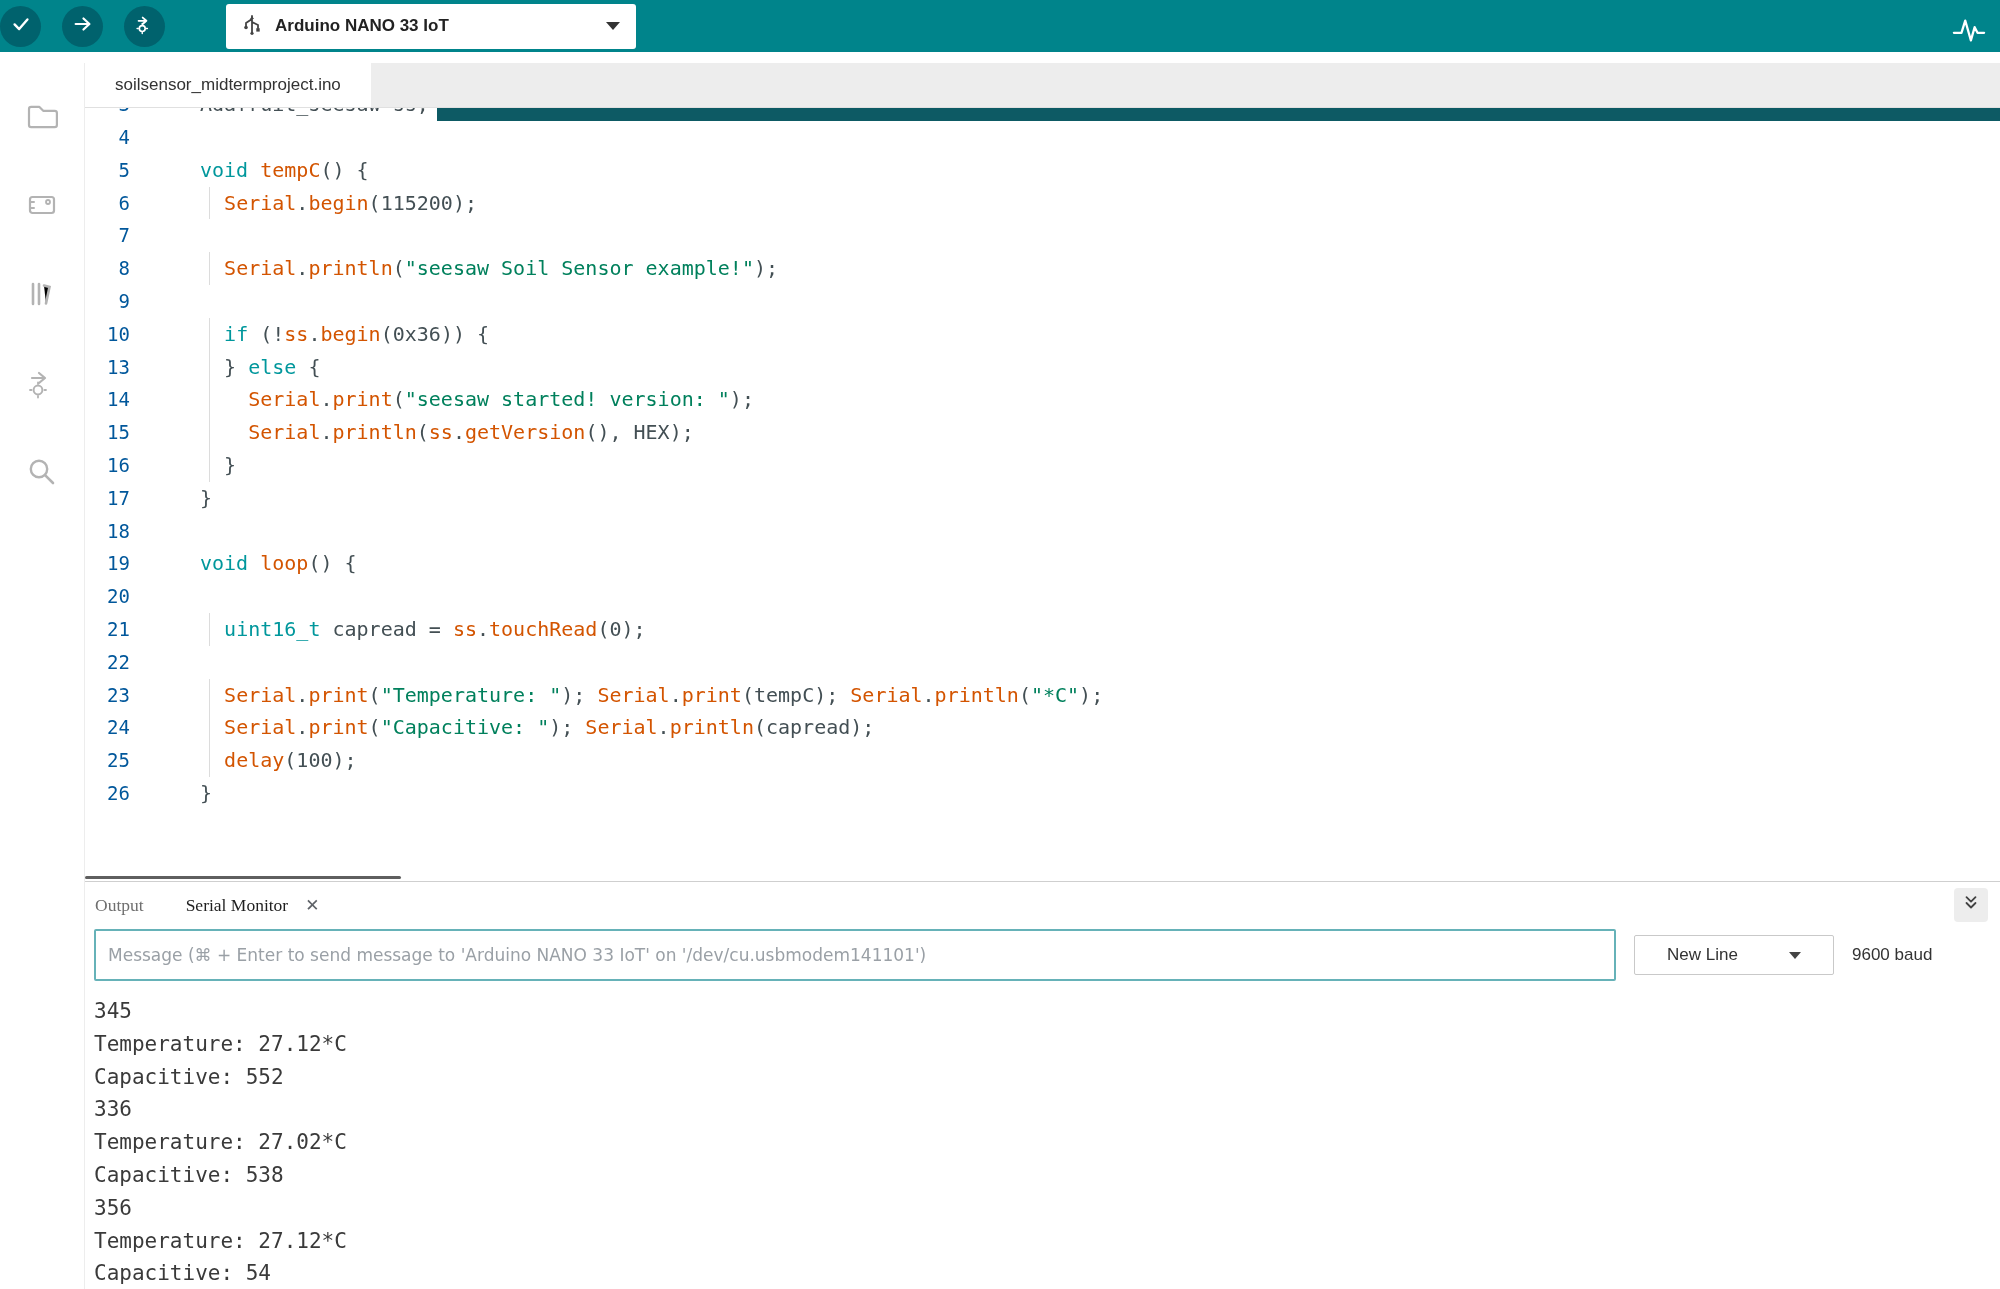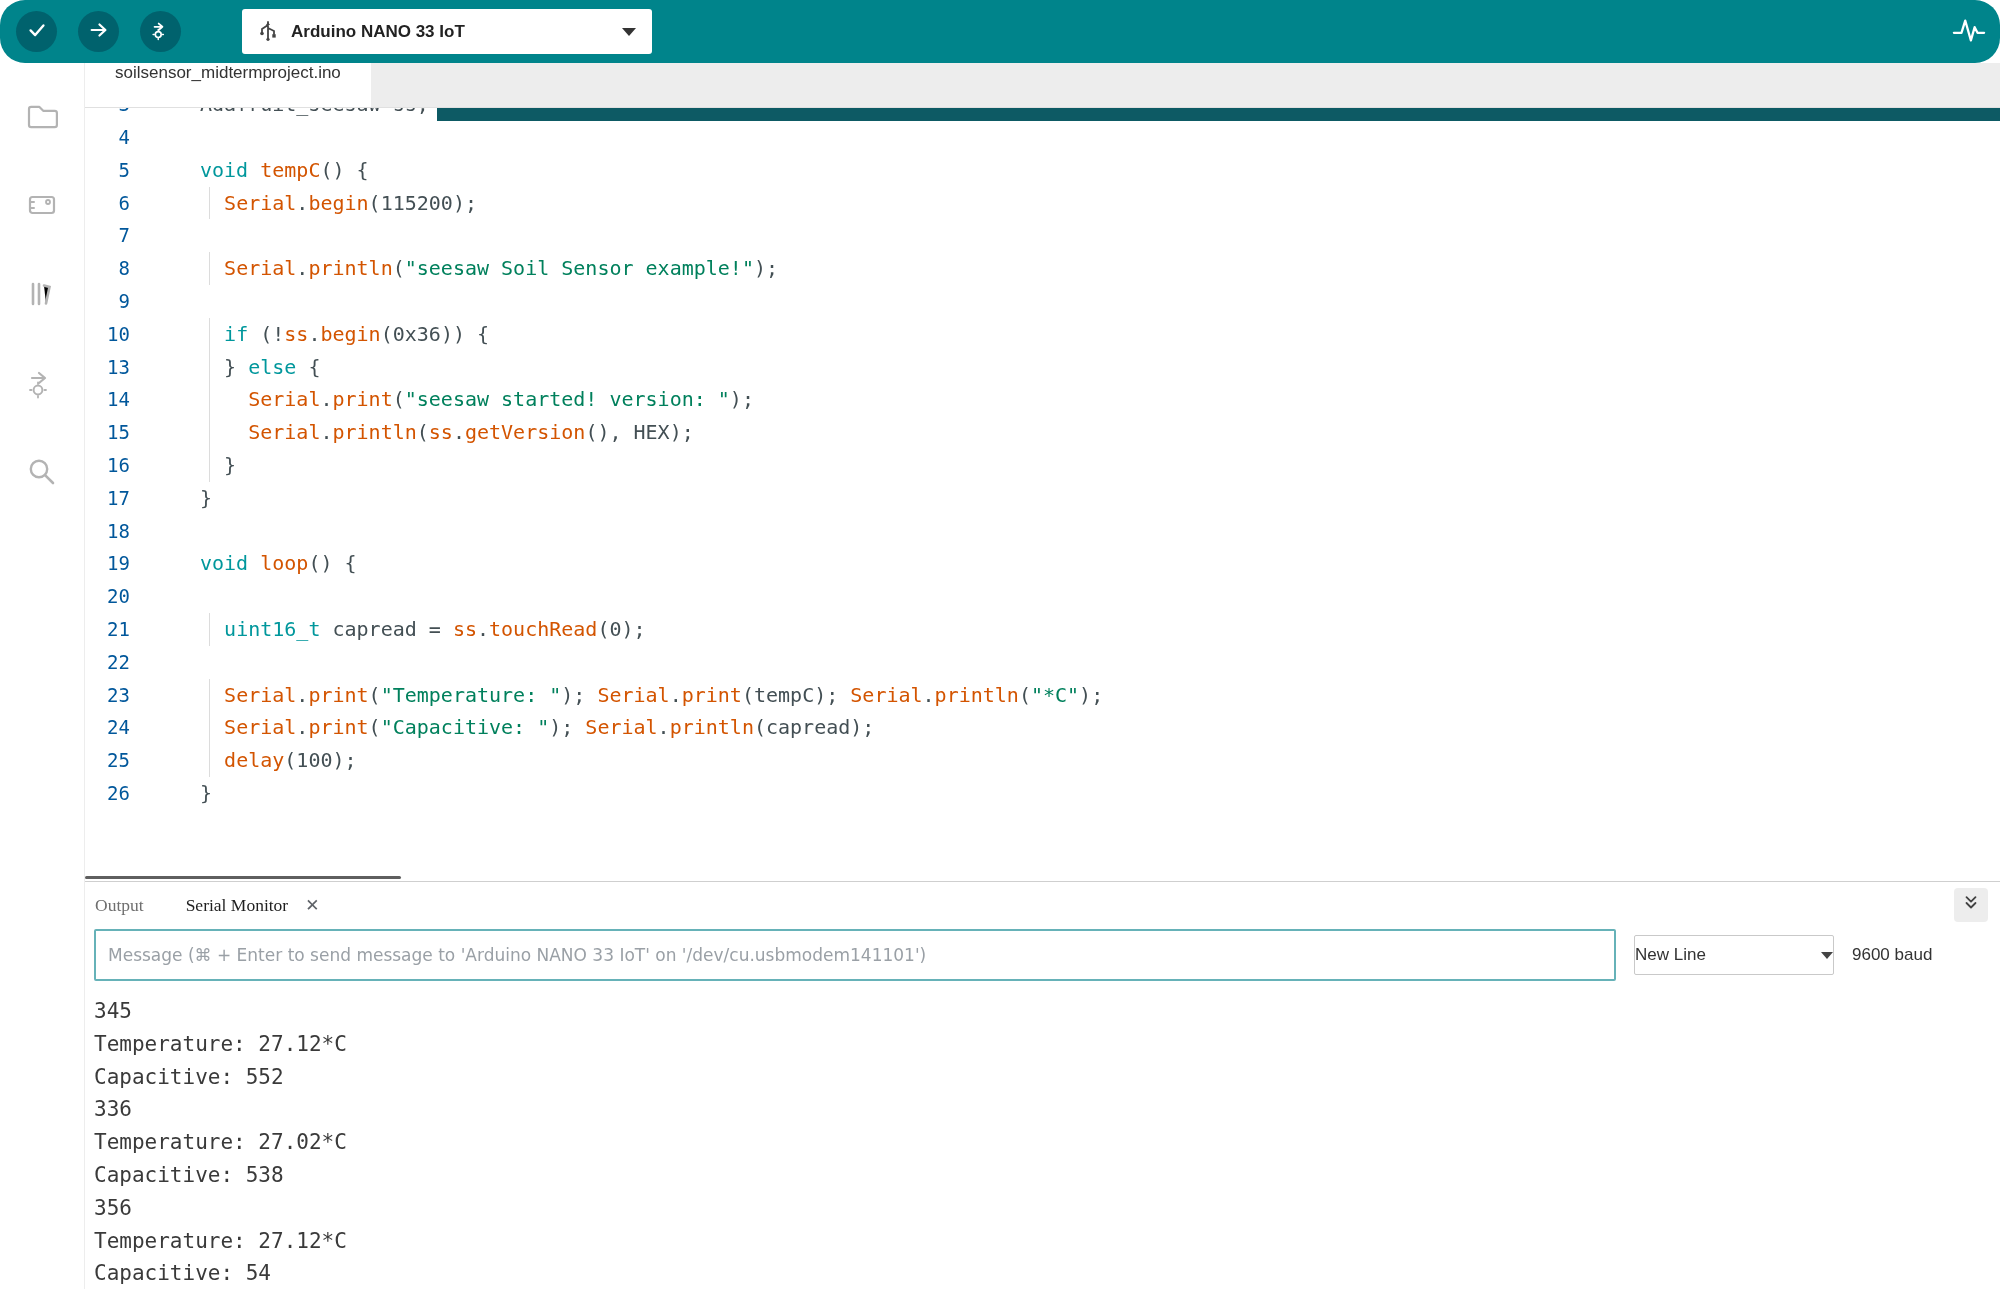--- a/index.html
+++ b/index.html
@@ -4,22 +4,22 @@
 <style>
   * { box-sizing: border-box; }
   html,body { margin:0; padding:0; background:#fff; }
   .app {
     position:relative; width:2000px; height:1289px; overflow:hidden;
     font-family:"Liberation Sans", sans-serif; background:#fff;
   }
 
   
   .toolbar {
-    position:absolute; top:0; left:0; right:0; height:63px;
-    background:#00848b; display:flex; align-items:center; padding-left:16px;border-radius:25px;
+    position:absolute; top:0; left:0; right:0; height:52px;
+    background:#00848b; display:flex; align-items:center; padding-left:0;
   }
   .tb-btn {
     width:41px; height:41px; border-radius:50%; background:#00626d;
     display:flex; align-items:center; justify-content:center;
     margin-right:21px; cursor:pointer; flex:none;
   }
   .board-select {
     height:45px; width:410px; background:#fff; border-radius:3px;
     display:flex; align-items:center; padding:0 16px; margin-left:40px; cursor:pointer;
   }
@@ -38,21 +38,21 @@
     position:absolute; top:63px; left:0; width:85px; bottom:0;
     background:#fff; border-right:1px solid #ededed;
   }
   .side-item { height:89px; display:flex; align-items:center; justify-content:center; cursor:pointer; }
   .sidebar .side-item:first-child { margin-top:10px; }
 
   
   .main { position:absolute; top:63px; left:85px; right:0; bottom:0; }
   .tabbar { height:45px; background:#ededed; display:flex; border-bottom:1px solid #e0e0e0; }
   .tab {
-    background:#fff; padding:0 30px; display:flex; 
+    background:#fff; padding:0 30px; display:flex; align-items:center;
     font-size:17px; color:#333; cursor:pointer;
   }
   .editor { position:absolute; top:45px; left:0; right:0; height:773px; overflow:hidden; background:#fff; }
   .sel-strip { position:absolute; top:0; left:352px; right:0; height:13px; background:#0d5a64; z-index:2; }
   .line-row {
     display:flex; height:32.8px; line-height:32.8px;
     font-family:"DejaVu Sans Mono", monospace; font-size:20px;
   }
   .line-row.partial { height:13px; overflow:hidden; }
   .line-row.partial .gutter, .line-row.partial .code { margin-top:-20px; }
@@ -84,21 +84,21 @@
   }
   .msg-row { display:flex; align-items:center; padding:0 10px 0 9px; height:54px; gap:18px; }
   .msg-input {
     flex:1; height:52px; border:2px solid #66b2b8; border-radius:2px;
     padding:0 12px; font-size:17px; color:#333; outline:none;
     font-family:"DejaVu Sans", "Liberation Sans", sans-serif;
   }
   .msg-input::placeholder { color:#9aa0a6; }
   .line-ending {
     width:200px; height:40px; border:1px solid #c9c9c9; border-radius:2px;
-    display:flex; align-items:center; padding:0 0; font-size:17px; color:#333;
+    display:flex; align-items:center; padding:0 32px; font-size:17px; color:#333;
     background:#fff; cursor:pointer; flex:none;
   }
   .line-ending .dd-caret { border-top-color:#444; border-left-width:6px; border-right-width:6px; border-top-width:7px; }
   .baud { width:138px; font-size:17px; color:#333; white-space:nowrap; overflow:hidden; cursor:pointer; flex:none; }
   .serial-output {
     padding:13px 0 0 9px; font-family:"DejaVu Sans Mono", monospace;
     font-size:21px; line-height:32.8px; color:#3a3a3a;
   }
 </style>
 </head>

